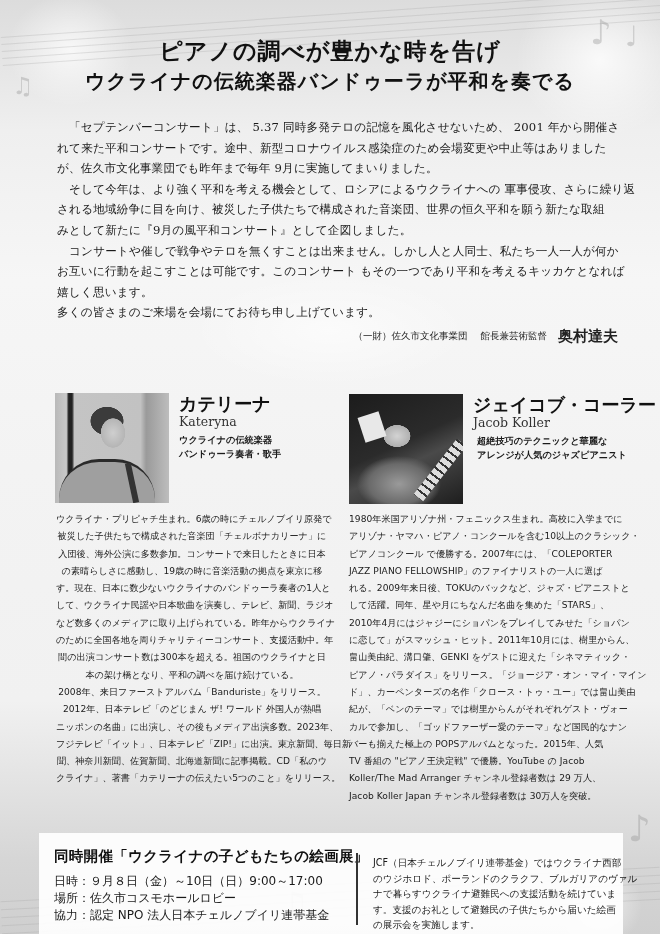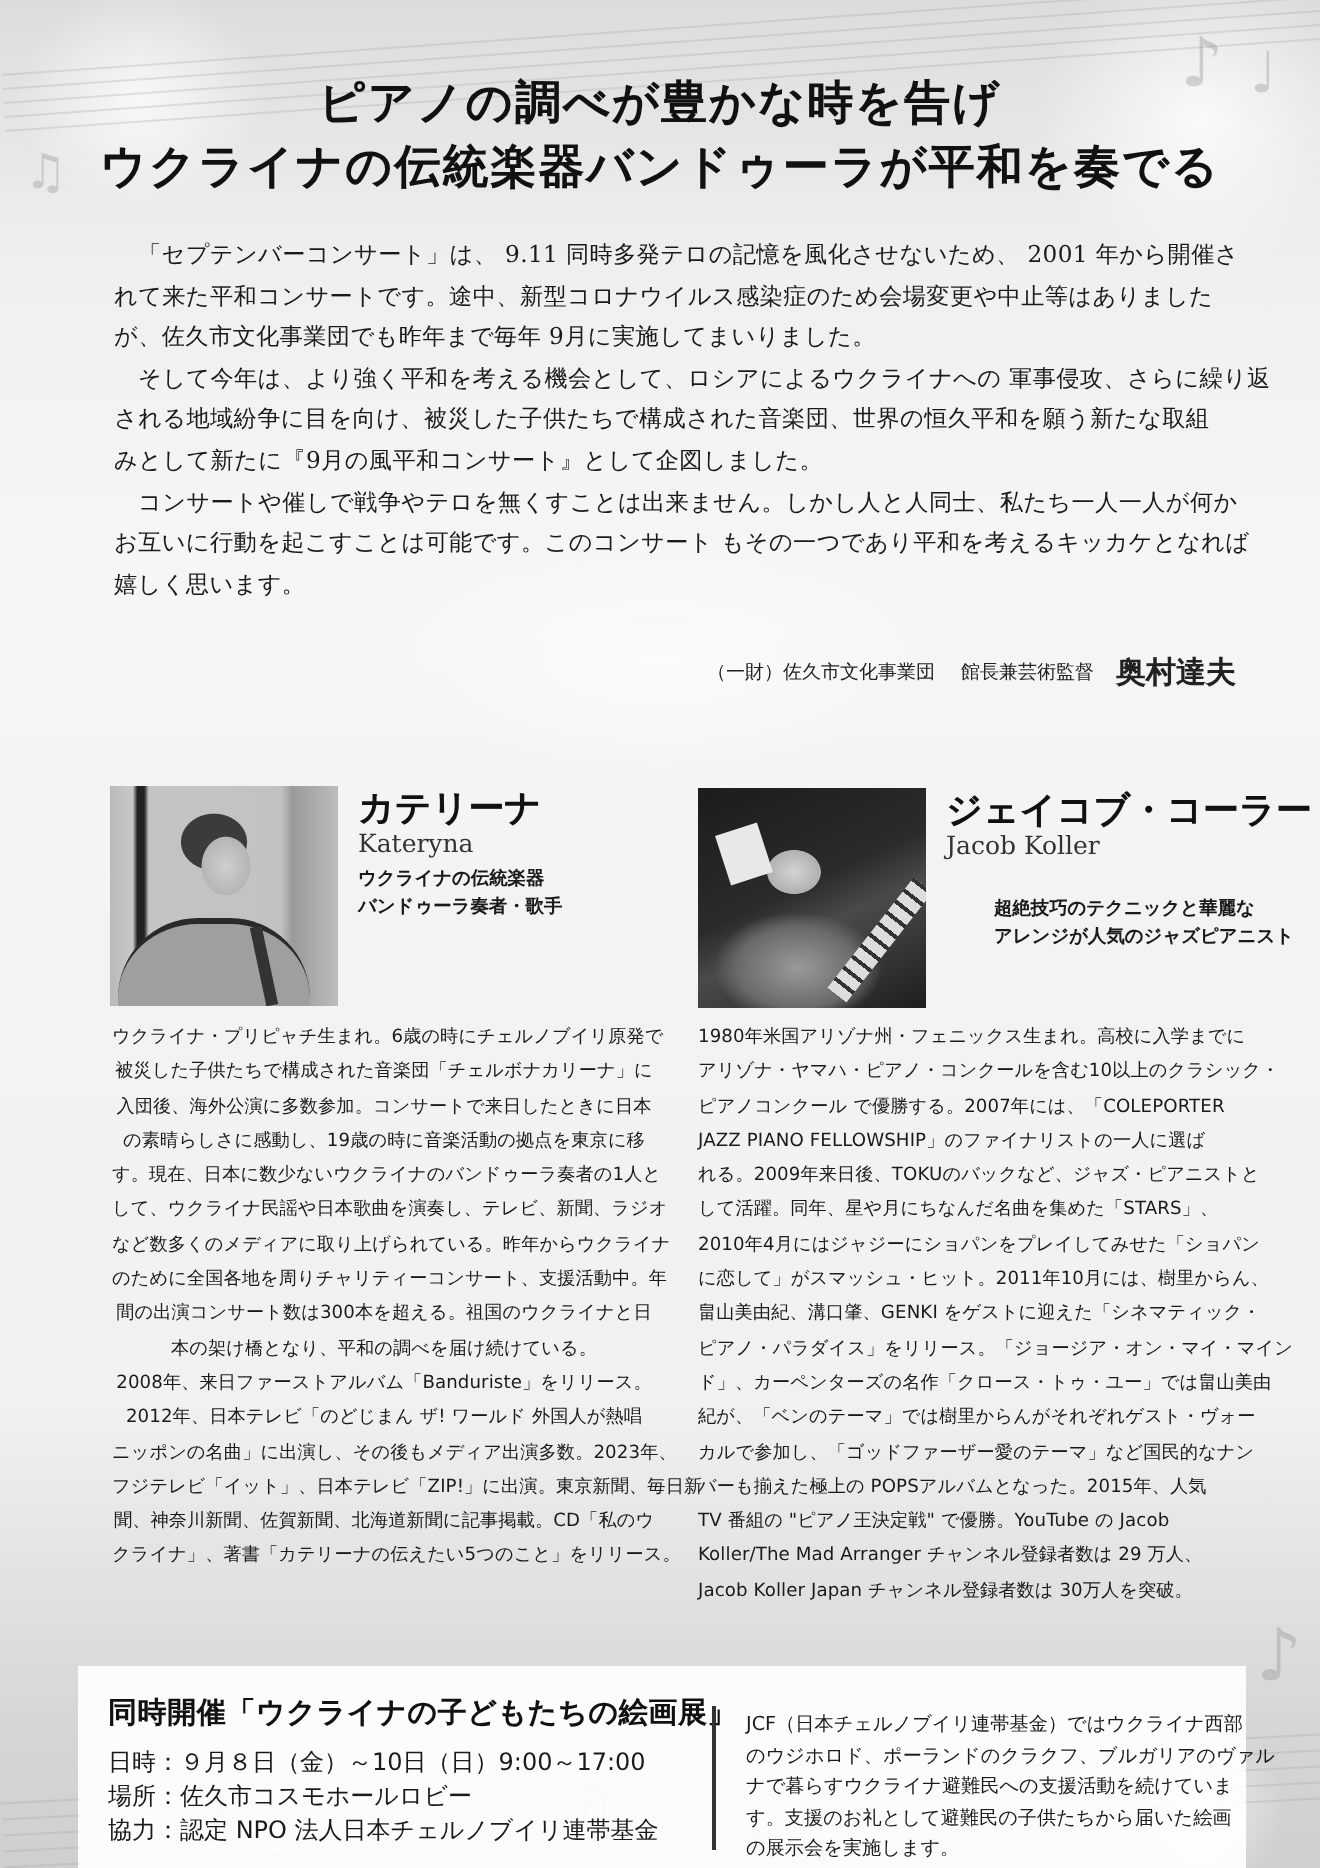--- a/index.html
+++ b/index.html
@@ -20,21 +20,21 @@
   .staff { position: absolute; left: 0; width: 660px; pointer-events: none; }
   .staff .line { position: absolute; left: 0; right: 0; height: 1px; background: rgba(160,160,160,0.28); }
   .note { position: absolute; color: rgba(140,140,140,0.35); font-family: "DejaVu Sans", sans-serif; pointer-events: none; }
 
   .title {
     position: absolute; left: 0; width: 660px; text-align: center;
     font-family: "DejaVu Serif", "Liberation Serif", serif;
     font-weight: bold; color: #111; letter-spacing: 1px;
   }
   .title.l1 { top: 36px; font-size: 23px; }
-  .title.l2 { top: 68px; font-size: 23px; }
+  .title.l2 { top: 68px; font-size: 20px; }
 
   .intro {
     position: absolute; left: 57px; top: 117px; width: 560px;
     font-family: "DejaVu Serif", "Liberation Serif", serif;
     font-size: 11.6px; line-height: 20.6px; color: #1a1a1a;
     letter-spacing: 0.2px;
   }
   .intro p { white-space: nowrap; }
   .intro .indent { padding-left: 12px; }
 
@@ -145,29 +145,30 @@
 <span class="note" style="left:12px; top:72px; font-size:24px;">♫</span>
 <span class="note" style="left:628px; top:808px; font-size:36px;">♪</span>
 <span class="note" style="left:100px; top:890px; font-size:30px;">♪</span>
 <span class="note" style="left:280px; top:885px; font-size:32px;">♫</span>
 <span class="note" style="left:370px; top:895px; font-size:28px;">♩</span>
 
 <h1 class="title l1">ピアノの調べが豊かな時を告げ</h1>
 <h1 class="title l2">ウクライナの伝統楽器バンドゥーラが平和を奏でる</h1>
 
 <div class="intro">
-  <p class="indent">「セプテンバーコンサート」は、 9.11 同時多発テロの記憶を風化させないため、 2001 年から開催さ</p>
+  <p class="indent">「セプテンバーコンサート」は、 5.37 同時多発テロの記憶を風化させないため、 2001 年から開催さ</p>
   <p>れて来た平和コンサートです。途中、新型コロナウイルス感染症のため会場変更や中止等はありました</p>
   <p>が、佐久市文化事業団でも昨年まで毎年 9月に実施してまいりました。</p>
   <p class="indent">そして今年は、より強く平和を考える機会として、ロシアによるウクライナへの 軍事侵攻、さらに繰り返</p>
   <p>される地域紛争に目を向け、被災した子供たちで構成された音楽団、世界の恒久平和を願う新たな取組</p>
   <p>みとして新たに『9月の風平和コンサート』として企図しました。</p>
   <p class="indent">コンサートや催しで戦争やテロを無くすことは出来ません。しかし人と人同士、私たち一人一人が何か</p>
   <p>お互いに行動を起こすことは可能です。このコンサート もその一つであり平和を考えるキッカケとなれば</p>
   <p>嬉しく思います。</p>
+  <p>多くの皆さまのご来場を会場にてお待ち申し上げています。</p>
 </div>
 
 <div class="signature">
   <span class="org">（一財）佐久市文化事業団</span>
   <span>館長兼芸術監督</span>
   <span class="name">奥村達夫</span>
 </div>
 
 <div class="photo photo-kateryna">
   <div class="body-shape"></div>
@@ -179,21 +180,21 @@
   <div>ウクライナの伝統楽器</div>
   <div>バンドゥーラ奏者・歌手</div>
 </div>
 
 <div class="photo photo-jacob">
   <div class="collar"></div>
   <div class="keys"></div>
 </div>
 <div class="artist-name" style="left:473px; top:393px;">ジェイコブ・コーラー</div>
 <div class="artist-roman" style="left:473px; top:415px;">Jacob Koller</div>
-<div class="artist-desc" style="left:497px; top:434px;margin-top:14px;">
+<div class="artist-desc" style="left:477px; top:434px;">
   <div>超絶技巧のテクニックと華麗な</div>
   <div>アレンジが人気のジャズピアニスト</div>
 </div>
 
 <div class="bio bio-kateryna">
   <p>ウクライナ・プリピャチ生まれ。6歳の時にチェルノブイリ原発で</p>
   <p>被災した子供たちで構成された音楽団「チェルボナカリーナ」に</p>
   <p>入団後、海外公演に多数参加。コンサートで来日したときに日本</p>
   <p>の素晴らしさに感動し、19歳の時に音楽活動の拠点を東京に移</p>
   <p>す。現在、日本に数少ないウクライナのバンドゥーラ奏者の1人と</p>

